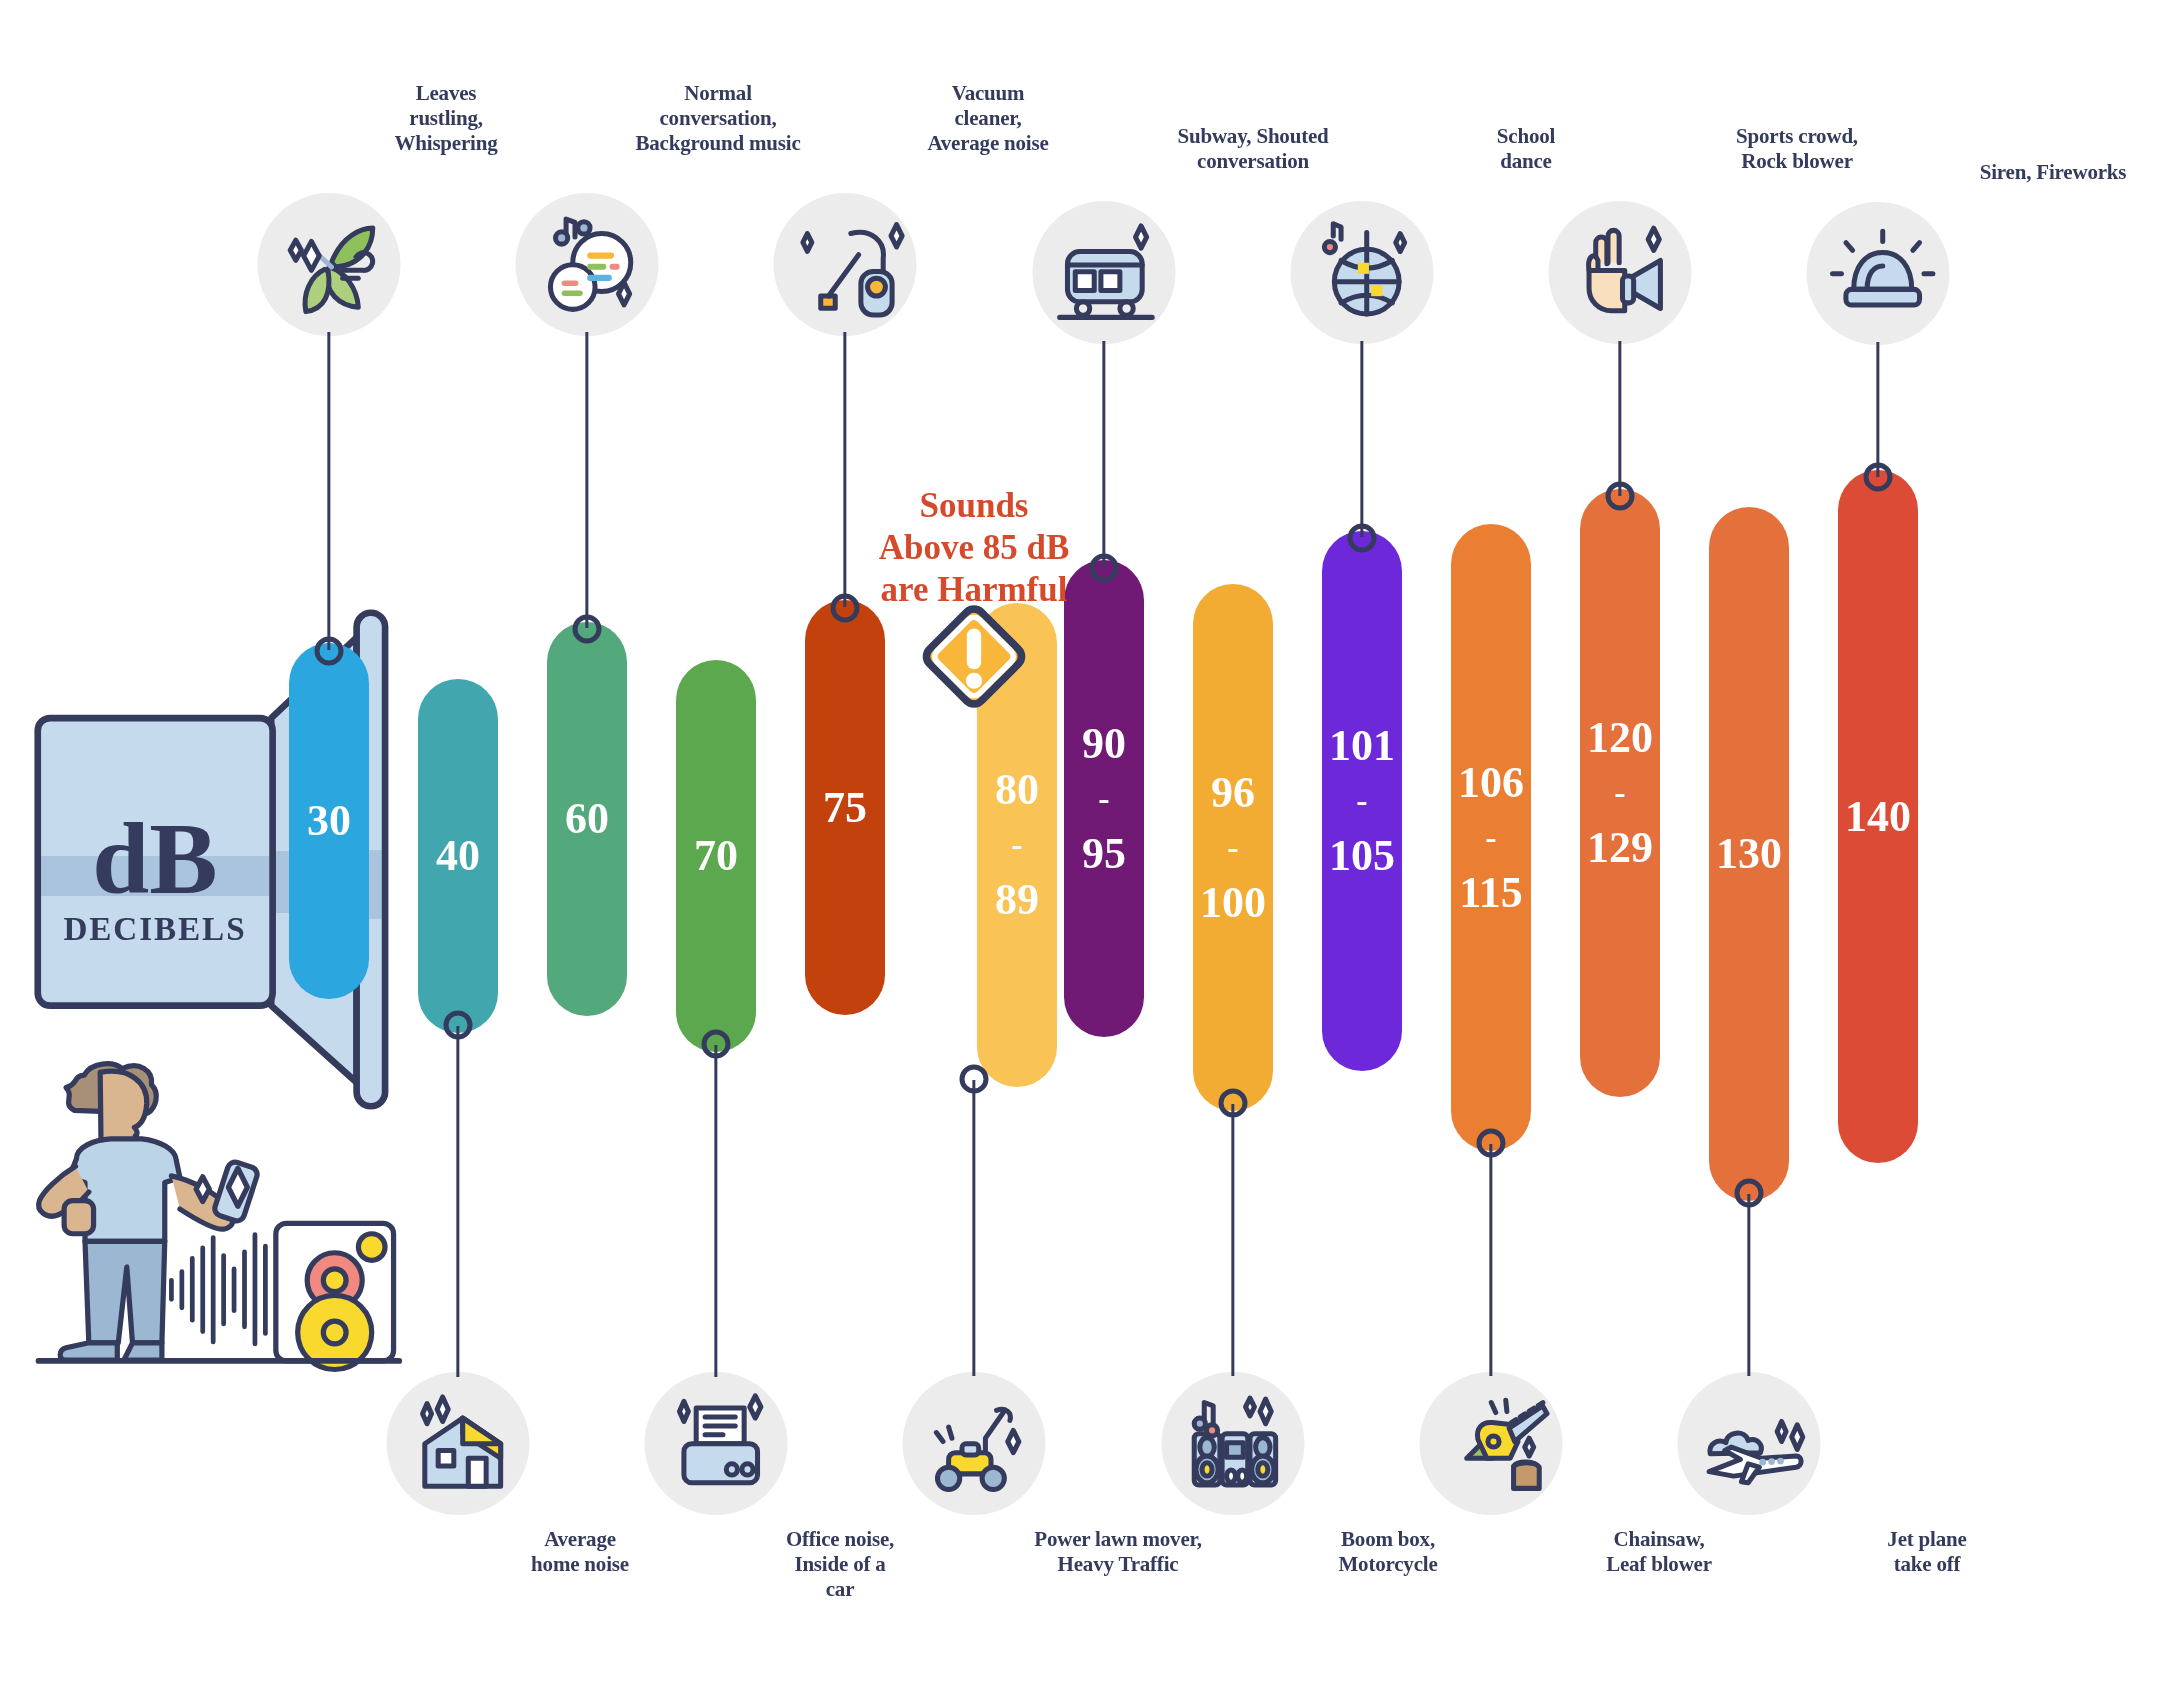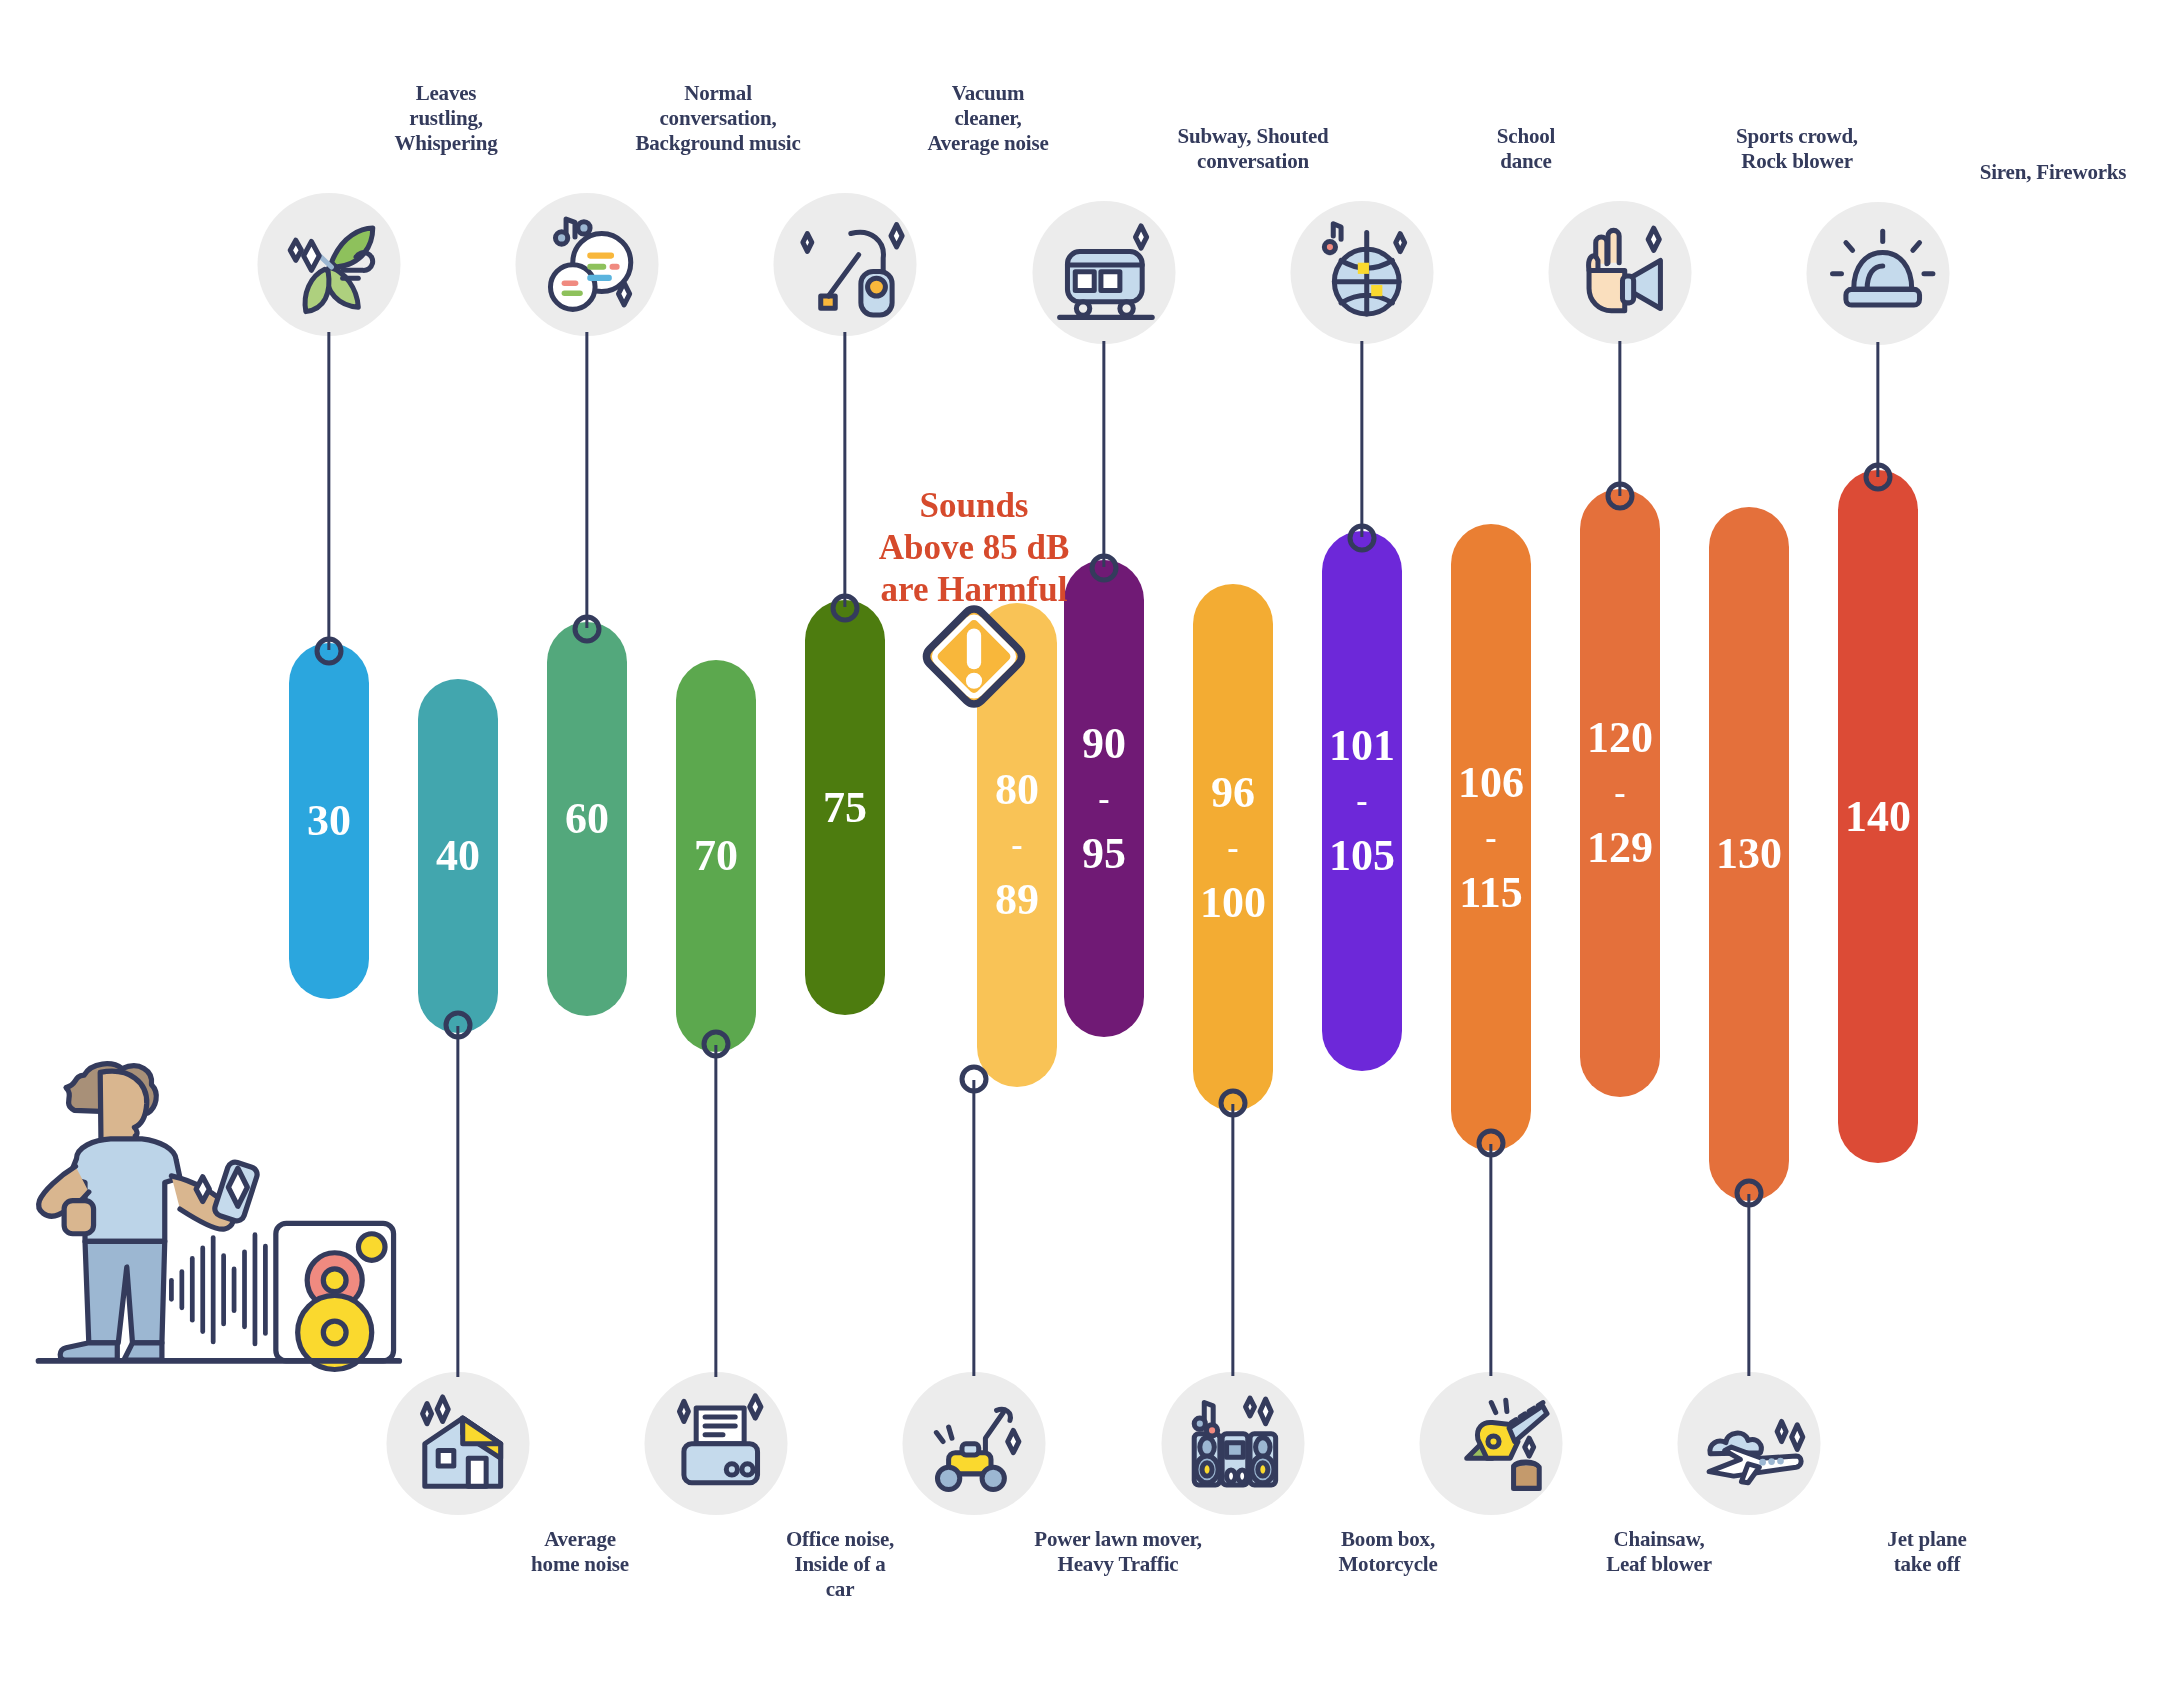--- a/index.html
+++ b/index.html
@@ -91,20 +91,42 @@
   .dbwrap { position:absolute; }
 
   
   .person { position:absolute; }
 </style>
 </head>
 <body>
 
 <div class="stage">
 
+  <div class="dbwrap" style="left:28.5px; top:608px; width:399px; height:503px;">
+    <svg width="399" height="503" viewBox="0 0 840 1060">
+      <defs>
+        <linearGradient id="gfill" x1="0" y1="0" x2="0" y2="1">
+          <stop offset="0%" stop-color="#C5DAEC"></stop>
+          <stop offset="48%" stop-color="#C5DAEC"></stop>
+          <stop offset="48%" stop-color="#A9C4DC"></stop>
+          <stop offset="62%" stop-color="#A9C4DC"></stop>
+          <stop offset="62%" stop-color="#C5DAEC"></stop>
+          <stop offset="100%" stop-color="#C5DAEC"></stop>
+        </linearGradient>
+      </defs>
+
+      <path d="M510 232 L690 62 L690 1000 L510 838 Z" fill="url(#gfill)" stroke="#343B5C" stroke-width="14" stroke-linejoin="round"></path>
+
+      <rect x="18" y="232" width="495" height="606" rx="26" fill="url(#gfill)" stroke="#343B5C" stroke-width="14"></rect>
+
+      <rect x="690" y="10" width="60" height="1040" rx="30" fill="url(#gfill)" stroke="#343B5C" stroke-width="14"></rect>
+      <text x="265" y="600" text-anchor="middle" fill="#343B5C" font-family="Liberation Serif, serif" font-weight="700" font-size="216">dB</text>
+      <text x="265" y="700" text-anchor="middle" fill="#343B5C" font-family="Liberation Serif, serif" font-weight="700" font-size="70" letter-spacing="4">DECIBELS</text>
+    </svg>
+  </div>
 
   <div class="person" style="left:28.5px; top:1058px; width:375px; height:361px;">
     <svg width="375" height="361" viewBox="0 0 790 760">
       <g stroke="#343B5C" stroke-width="11" stroke-linecap="round" stroke-linejoin="round" fill="none">
 
         <path d="M95 110 C70 96 96 80 78 62 C104 56 92 38 116 36 C132 8 176 6 196 22
                  C232 6 262 26 258 56 C276 74 268 104 250 116 Z" fill="#A89078"></path>
 
         <path d="M150 30 C212 18 250 52 248 96 C246 124 238 140 222 146
                  C228 152 230 160 224 164 C232 170 230 180 220 182
@@ -161,21 +183,21 @@
       </div>
       <div class="bar single" style="left:458px; top:679px; width:80px; height:354px; background:#42A6AE;">
         <span class="v1">40</span>
       </div>
       <div class="bar single" style="left:587px; top:622px; width:80px; height:394px; background:#53A87C;">
         <span class="v1">60</span>
       </div>
       <div class="bar single" style="left:716px; top:660px; width:80px; height:392px; background:#5CA84E;">
         <span class="v1">70</span>
       </div>
-      <div class="bar single" style="left:845px; top:600px; width:80px; height:415px; background:#4d7c0f;">
+      <div class="bar single" style="left:845px; top:600px; width:80px; height:415px; background:#c2410c;">
         <span class="v1">75</span>
       </div>
       <div class="bar" style="left:974px; top:603px; width:80px; height:484px; background:#F9C356;margin-left:43px;">
         <span class="v1">80</span>
         <span class="dash">-</span>
         <span class="v2">89</span>
       </div>
       <div class="bar" style="left:1104px; top:560px; width:80px; height:477px; background:#701a75;">
         <span class="v1">90</span>
         <span class="dash">-</span>

